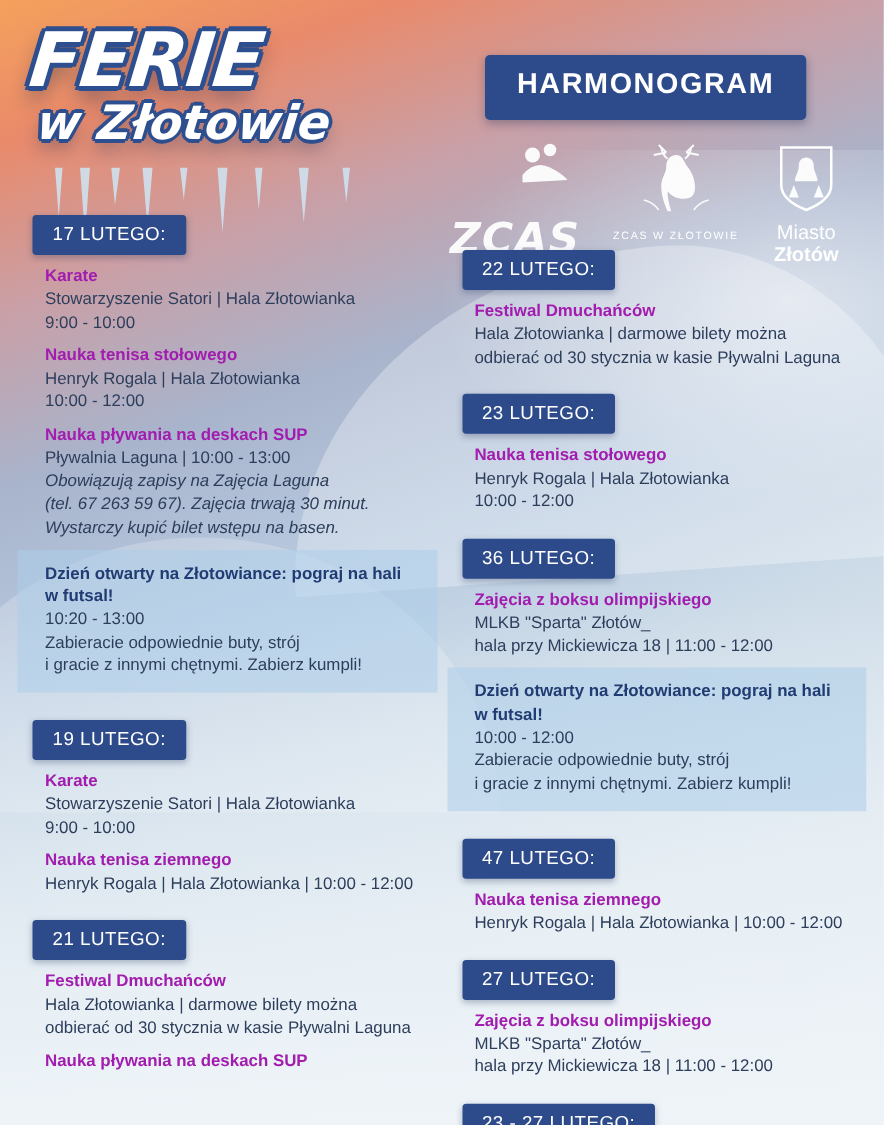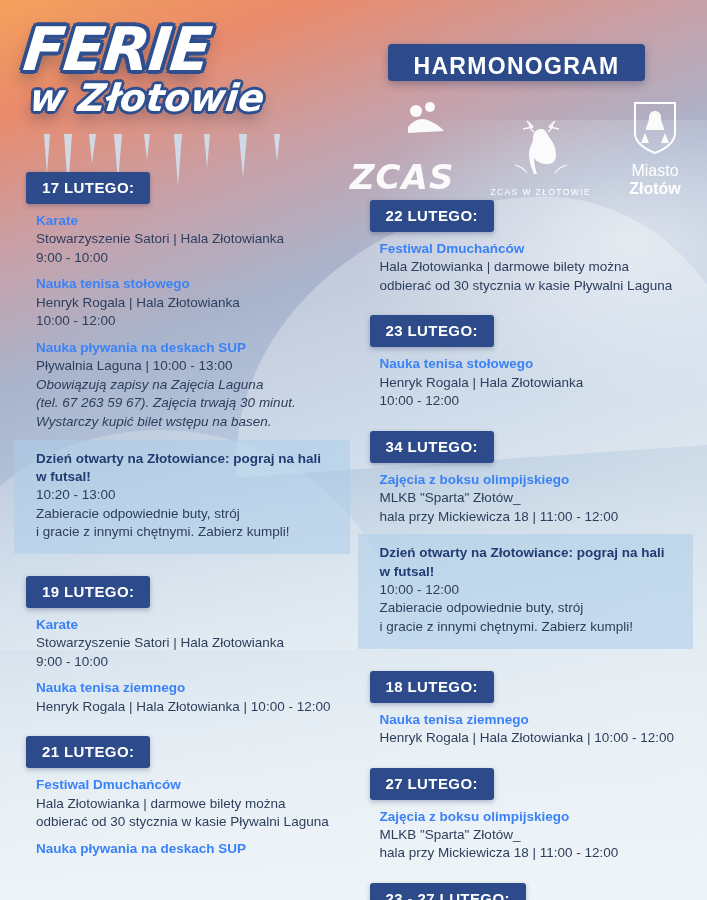--- a/index.html
+++ b/index.html
@@ -99,28 +99,28 @@
     flex-direction: column;
     align-items: center;
     padding-top: 30px;
   }
   .harmonogram {
     background: #2d4a8a;
     color: #fff;
     font-size: 23px;
     font-weight: bold;
     letter-spacing: 1.3px;
-    padding: 9px 26px 1px;
+    padding: 9px 26px 16px;
     border-radius: 4px;
     box-shadow: 0 3px 8px rgba(30,50,90,0.35);
   }
   .logos-row {
     display: flex;
-    align-items: flex-end;
-    gap: 36px;
+    align-items: flex-start;
+    gap: 26px;
     margin-top: 18px;
   }
   .logo-item { text-align: center; color: #fff; }
   .zcas-txt {
     font-family: "DejaVu Sans", sans-serif;
     font-size: 34px;
     font-weight: bold;
     font-style: italic;
     color: #ffffff;
     letter-spacing: 1px;
@@ -148,33 +148,33 @@
     gap: 8px;
   }
   .col { width: 50%; }
   .col-right { padding-top: 28px; }
 
   .date-badge {
     display: inline-block;
     background: #2d4a8a;
     color: #fff;
     font-size: 15px;
-    font-weight: bold;
+    font-weight: normal;
     letter-spacing: 0.4px;
     padding: 7px 16px 8px;
     border-radius: 3px;
     margin: 12px 0 8px 12px;
     box-shadow: 0 2px 5px rgba(30,50,90,0.3);
   }
   .event {
     padding: 0 12px 0 22px;
     margin-bottom: 8px;
   }
   .event .title {
-    color: #3b82f6;
+    color: #a21caf;
     font-weight: bold;
     font-size: 13.5px;
     line-height: 1.35;
   }
   .event .line {
     color: #2d3e5c;
     font-size: 13.5px;
     line-height: 1.38;
   }
   .event .note {
@@ -300,31 +300,31 @@
         <div class="title">Nauka pływania na deskach SUP</div>
       </div></div>
   <div class="col col-right" id="col-right"><div class="date-badge">22 LUTEGO:</div><div class="event">
         <div class="title">Festiwal Dmuchańców</div>
         <div class="line">Hala Złotowianka | darmowe bilety można</div>
         <div class="line">odbierać od 30 stycznia w kasie Pływalni Laguna</div>
       </div><div class="date-badge">23 LUTEGO:</div><div class="event">
         <div class="title">Nauka tenisa stołowego</div>
         <div class="line">Henryk Rogala | Hala Złotowianka</div>
         <div class="line">10:00 - 12:00</div>
-      </div><div class="date-badge">34 LUTEGO:</div><div class="event">
+      </div><div class="date-badge">36 LUTEGO:</div><div class="event">
         <div class="title">Zajęcia z boksu olimpijskiego</div>
         <div class="line">MLKB "Sparta" Złotów_</div>
         <div class="line">hala przy Mickiewicza 18 | 11:00 - 12:00</div>
       </div><div class="highlight">
         <div class="title">Dzień otwarty na Złotowiance: pograj na hali</div>
         <div class="title">w futsal!</div>
         <div class="line">10:00 - 12:00</div>
         <div class="line">Zabieracie odpowiednie buty, strój</div>
         <div class="line">i gracie z innymi chętnymi. Zabierz kumpli!</div>
-      </div><div class="date-badge">18 LUTEGO:</div><div class="event">
+      </div><div class="date-badge">47 LUTEGO:</div><div class="event">
         <div class="title">Nauka tenisa ziemnego</div>
         <div class="line">Henryk Rogala | Hala Złotowianka | 10:00 - 12:00</div>
       </div><div class="date-badge">27 LUTEGO:</div><div class="event">
         <div class="title">Zajęcia z boksu olimpijskiego</div>
         <div class="line">MLKB "Sparta" Złotów_</div>
         <div class="line">hala przy Mickiewicza 18 | 11:00 - 12:00</div>
       </div><div class="date-badge">23 - 27 LUTEGO:</div></div>
 </div>
 
 </body></html>

